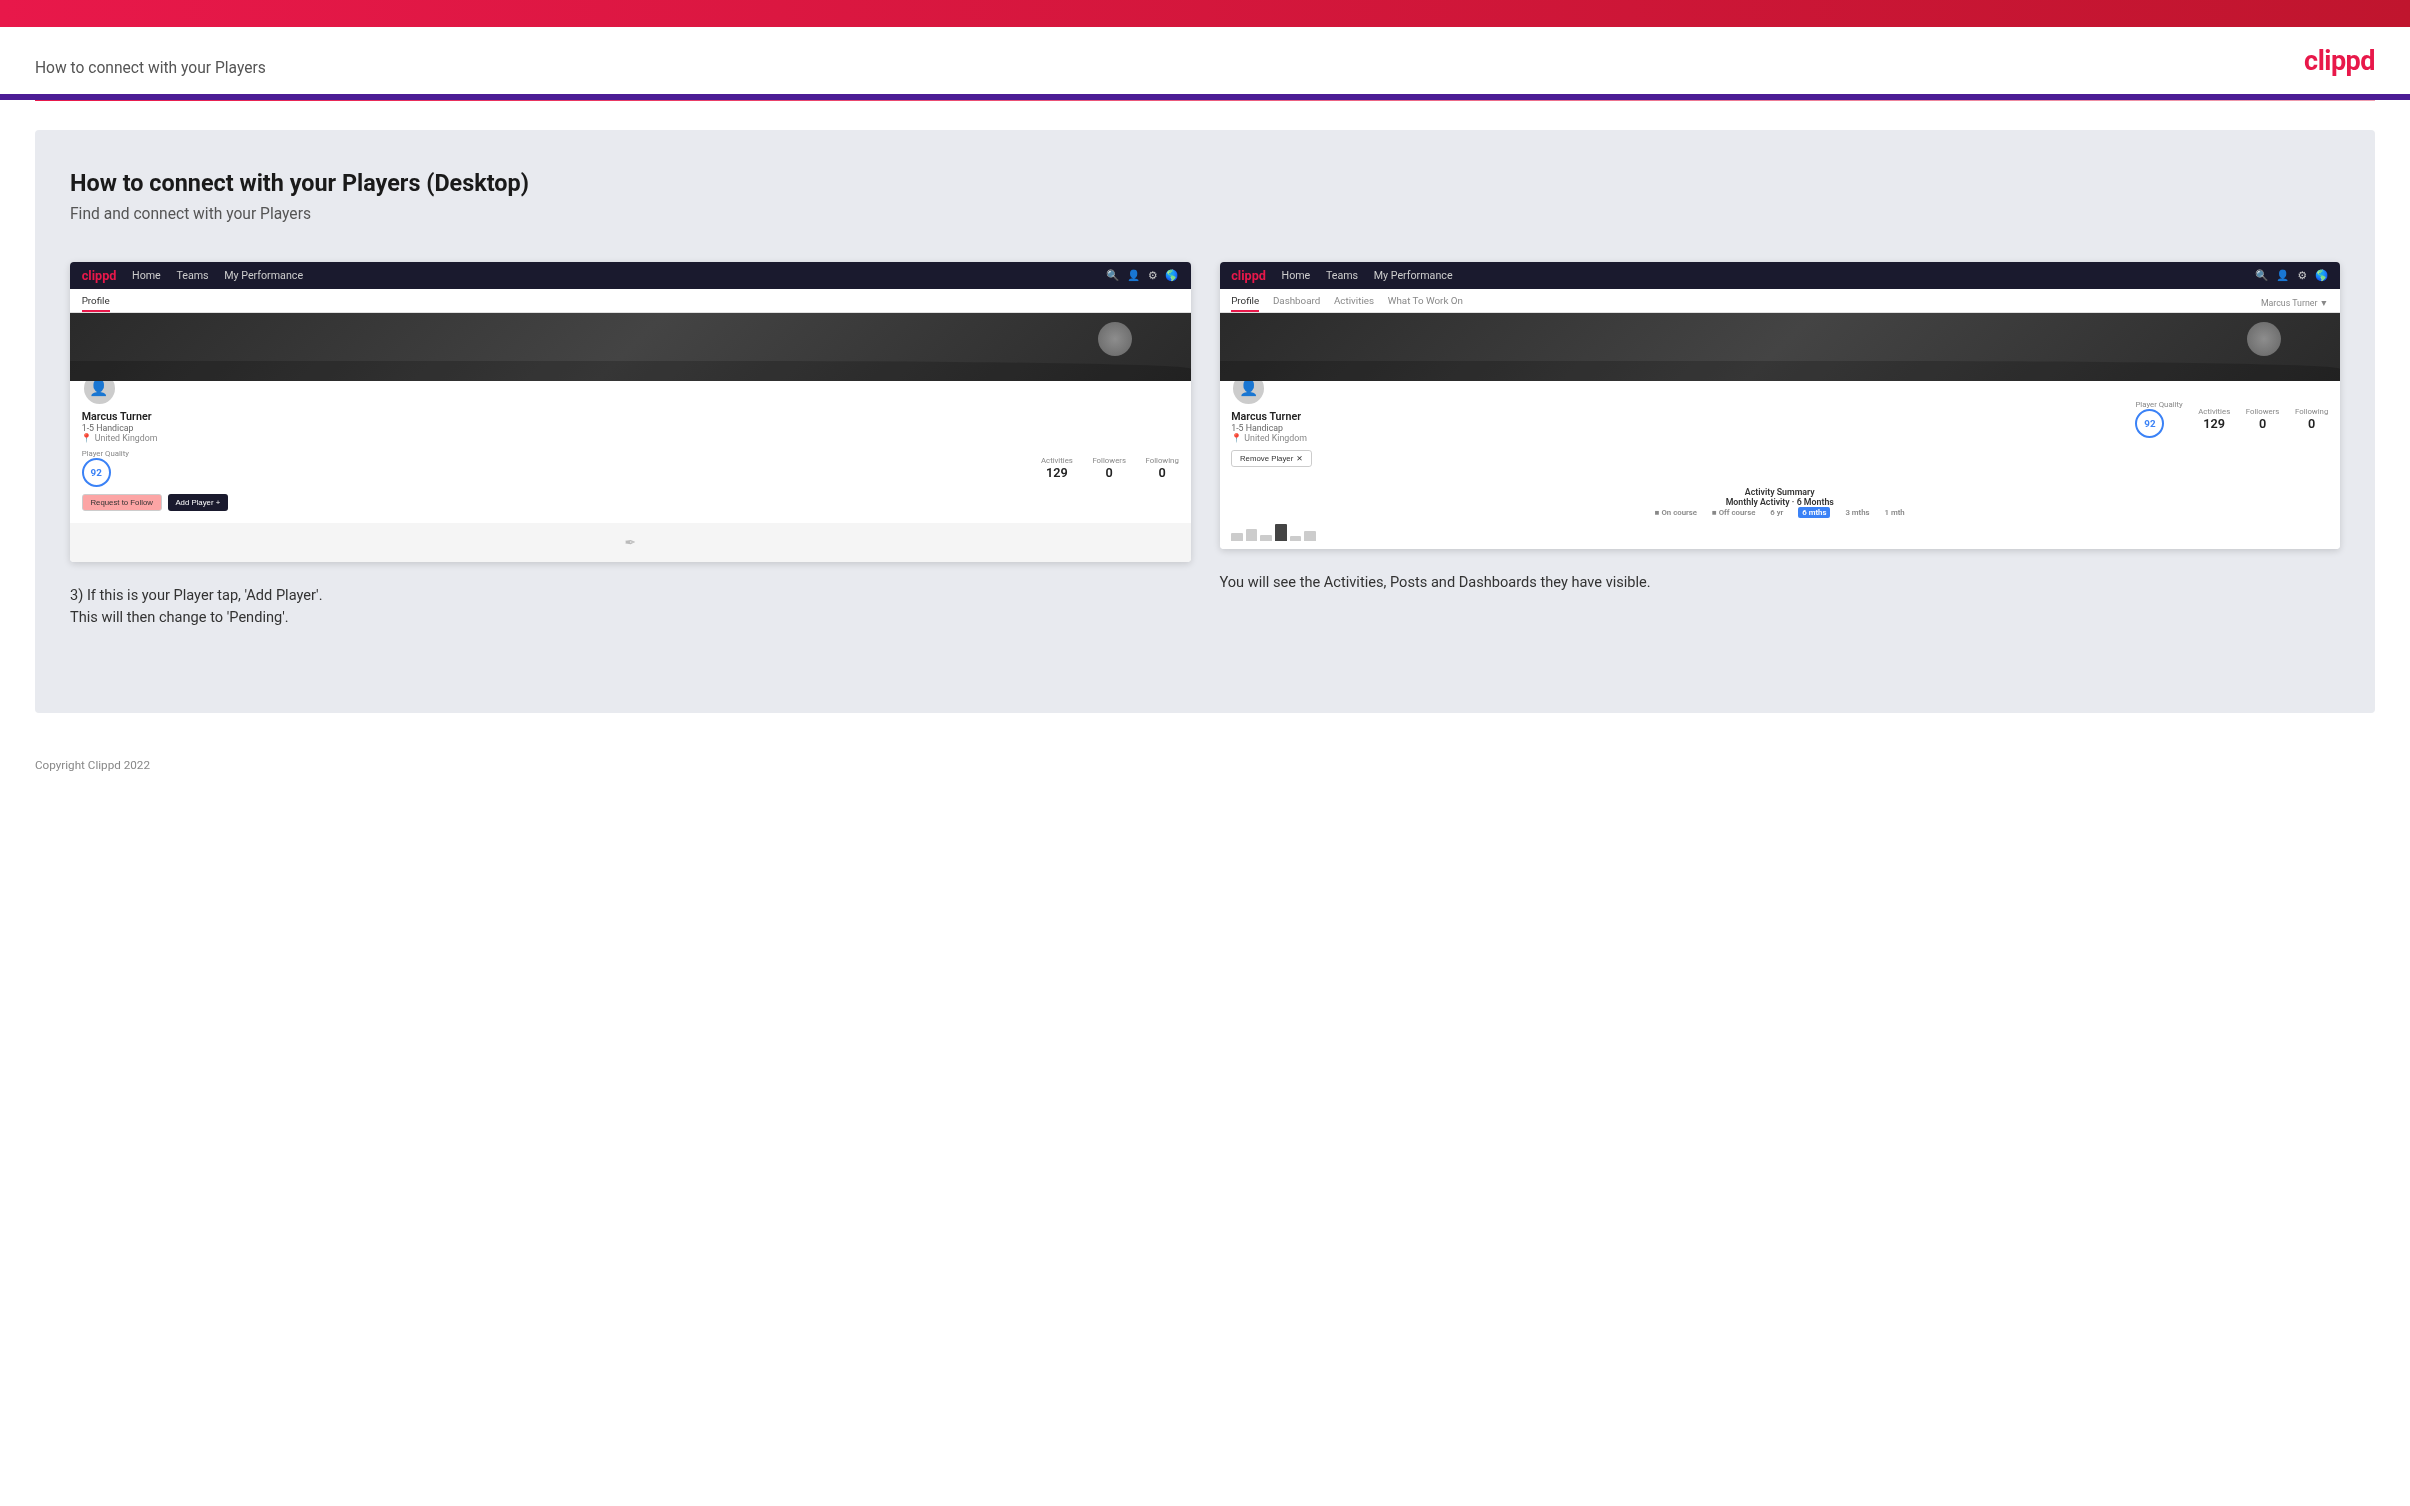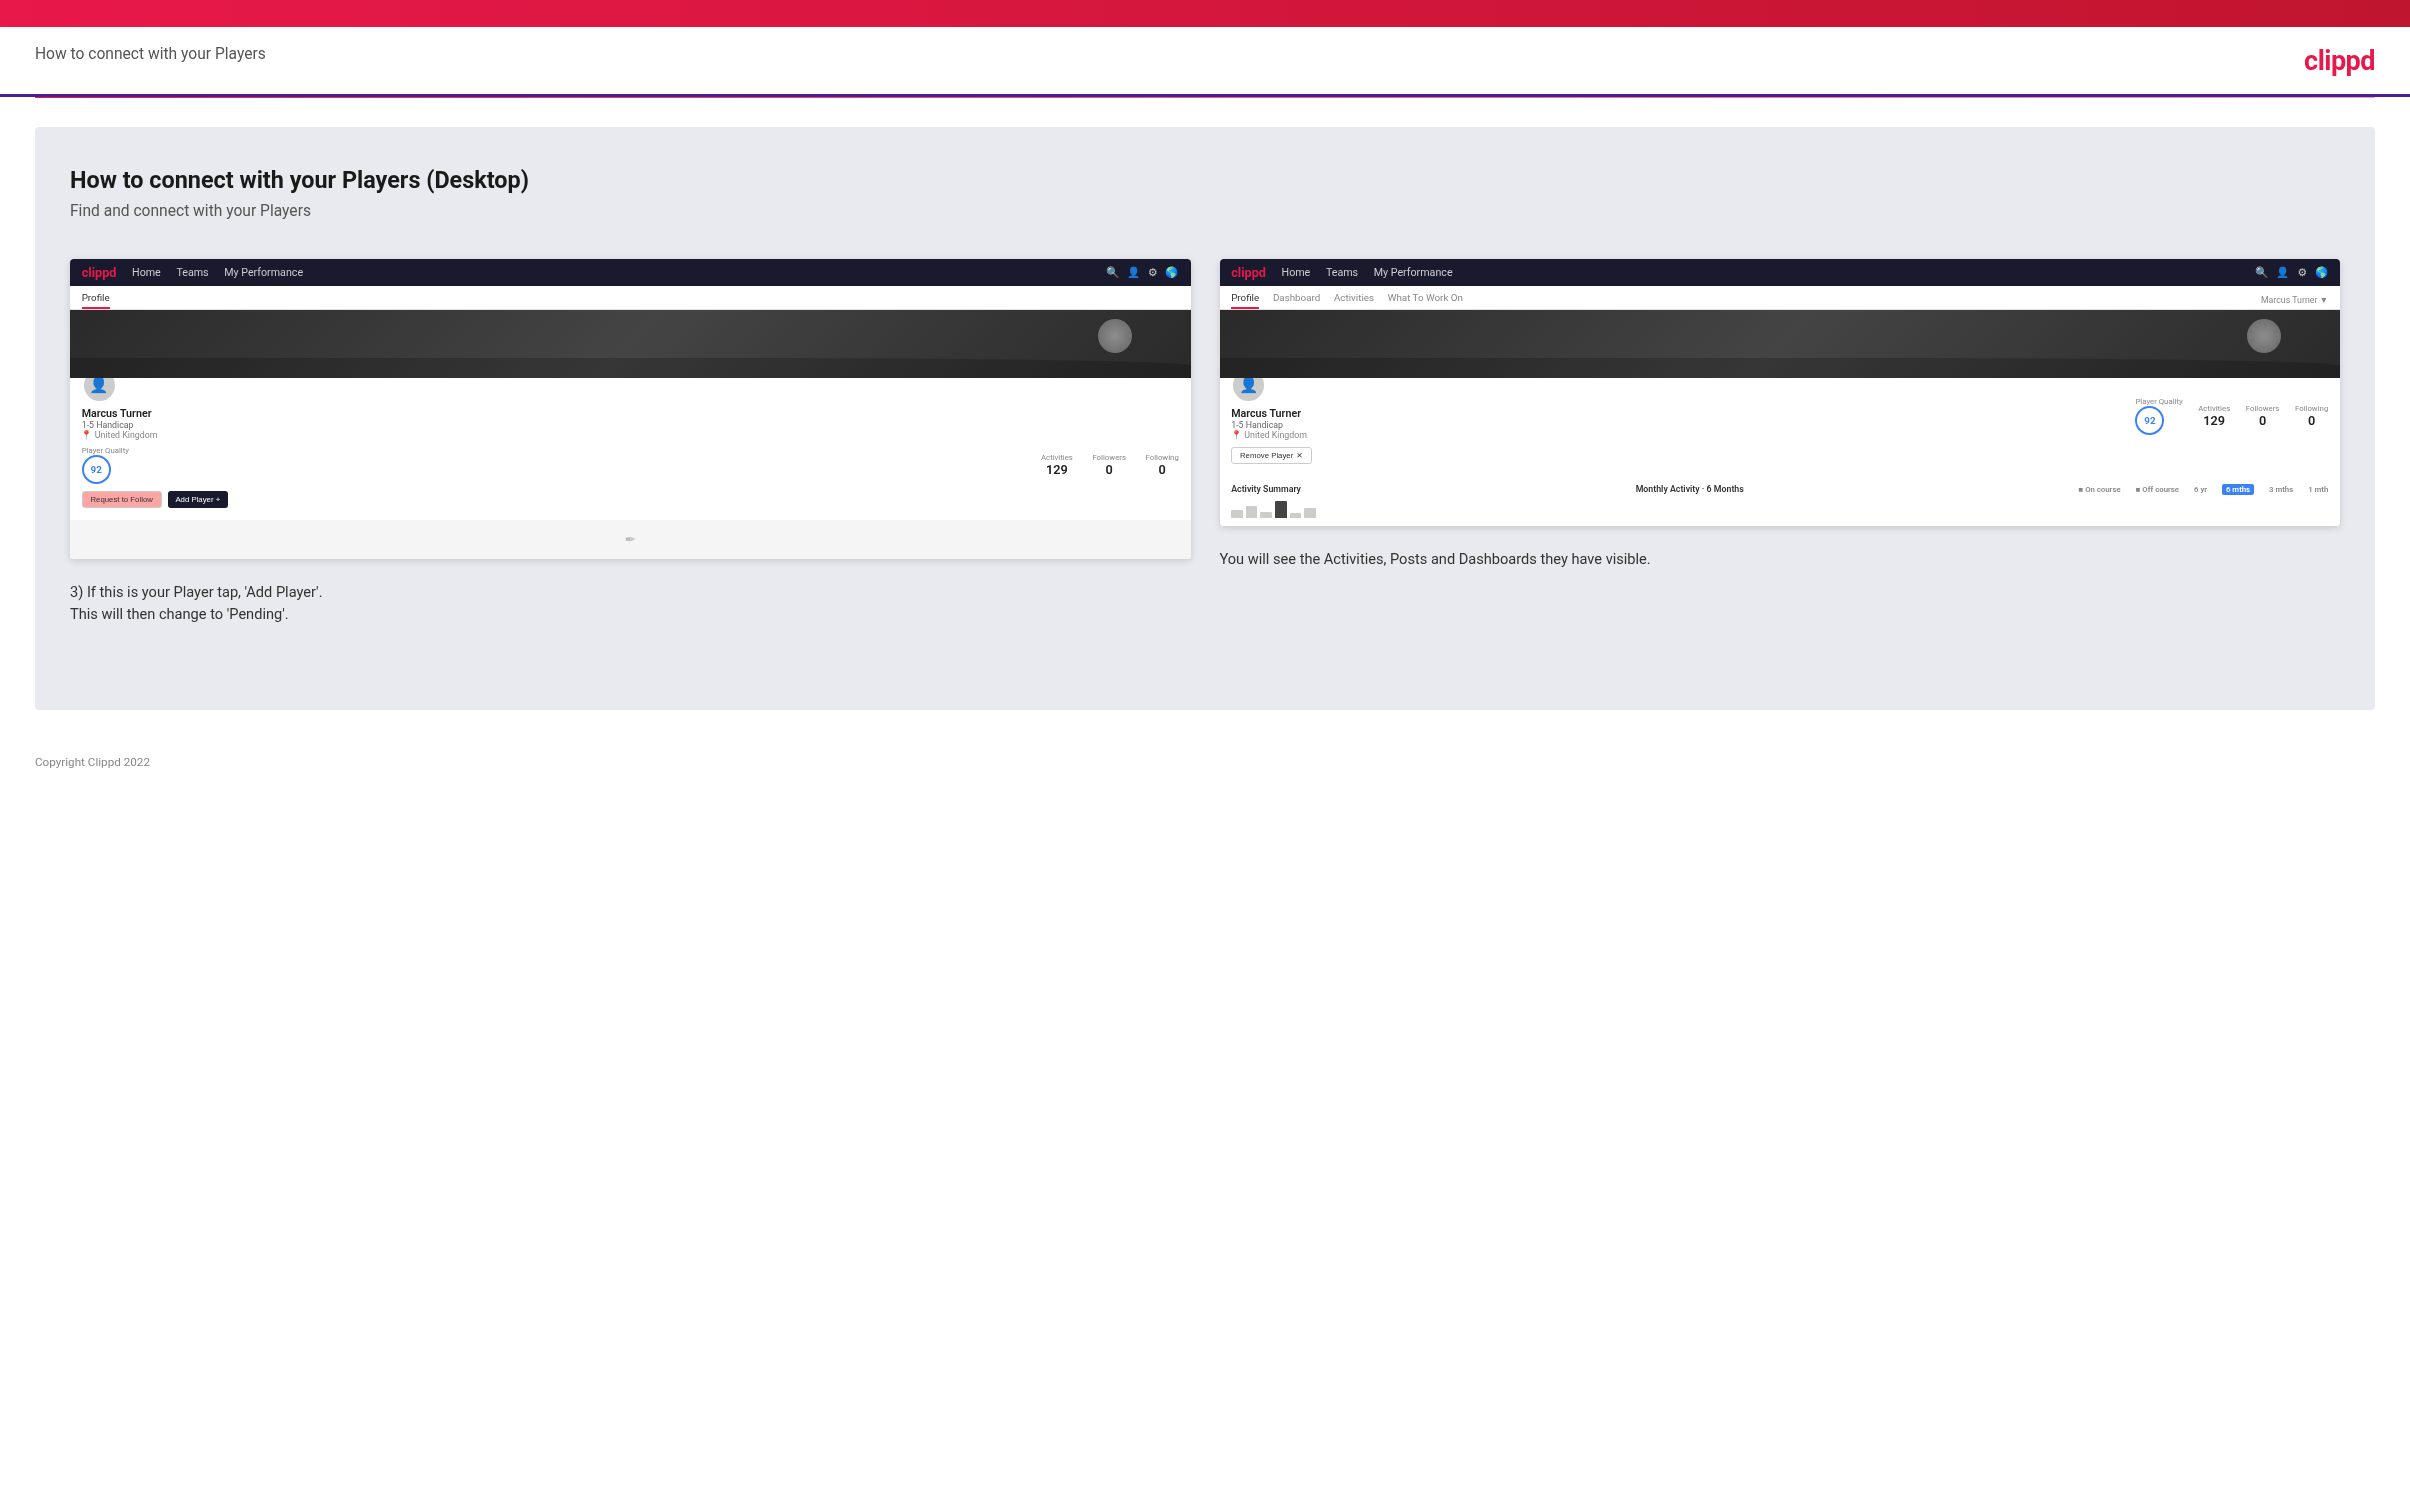--- a/index.html
+++ b/index.html
@@ -7,24 +7,24 @@
       font-family: -apple-system, BlinkMacSystemFont, 'Segoe UI', Roboto, sans-serif;
       background: #fff;
       color: #333;
     }
     .top-bar {
       height: 27px;
       background: linear-gradient(to right, #e8184a, #c0152e);
     }
     .header {
       display: flex;
-      align-items: flex-start;
+      align-items: flex-end;
       justify-content: space-between;
       padding: 17.6px 35px;
-      border-bottom: 3px solid #4c1d95;
+      border-bottom: 6px solid #4c1d95;
     }
     .header-title {
       font-size: 15.6px;
       color: #555;
       font-weight: 400;
     }
     .logo {
       font-size: 27px;
       font-weight: 700;
       color: #e8184a;
@@ -266,20 +266,21 @@
       background: #fff;
     }
     .mini-activity-title {
       font-size: 8.8px;
       font-weight: 600;
       color: #333;
       margin-bottom: 3.9px;
       display: flex;
       align-items: center;
       justify-content: space-between;
+      flex-direction: column;
     }
     .mini-activity-controls {
       display: flex;
       gap: 15px;
       align-items: center;
     }
     .mini-activity-tag {
       font-size: 7.8px;
       color: #888;
     }

